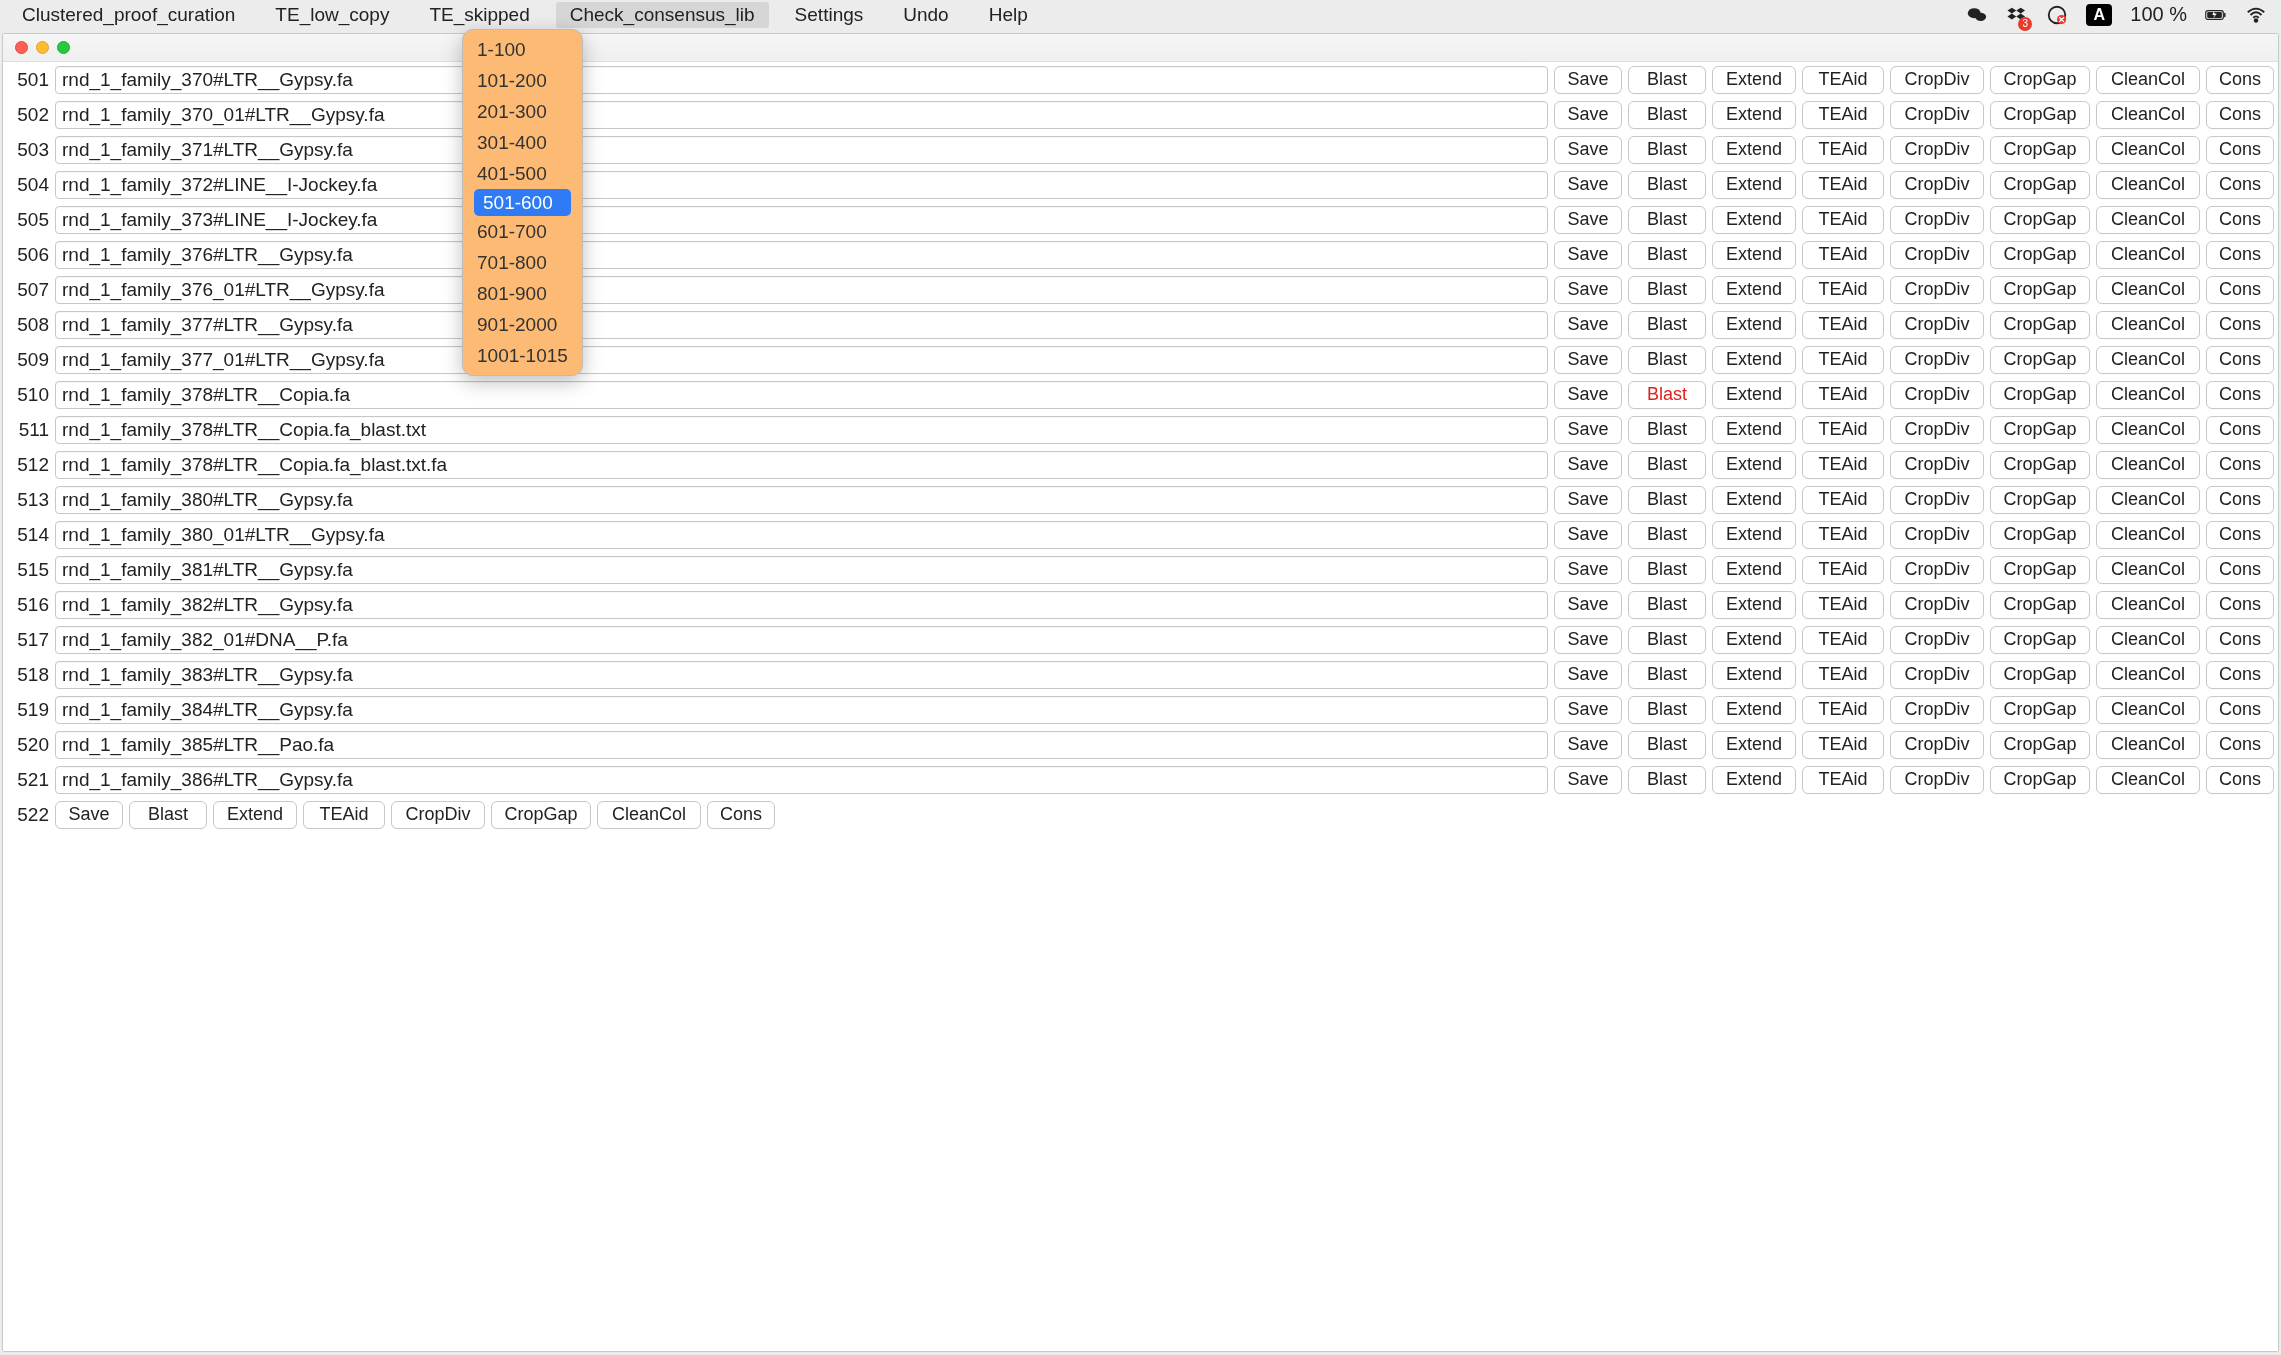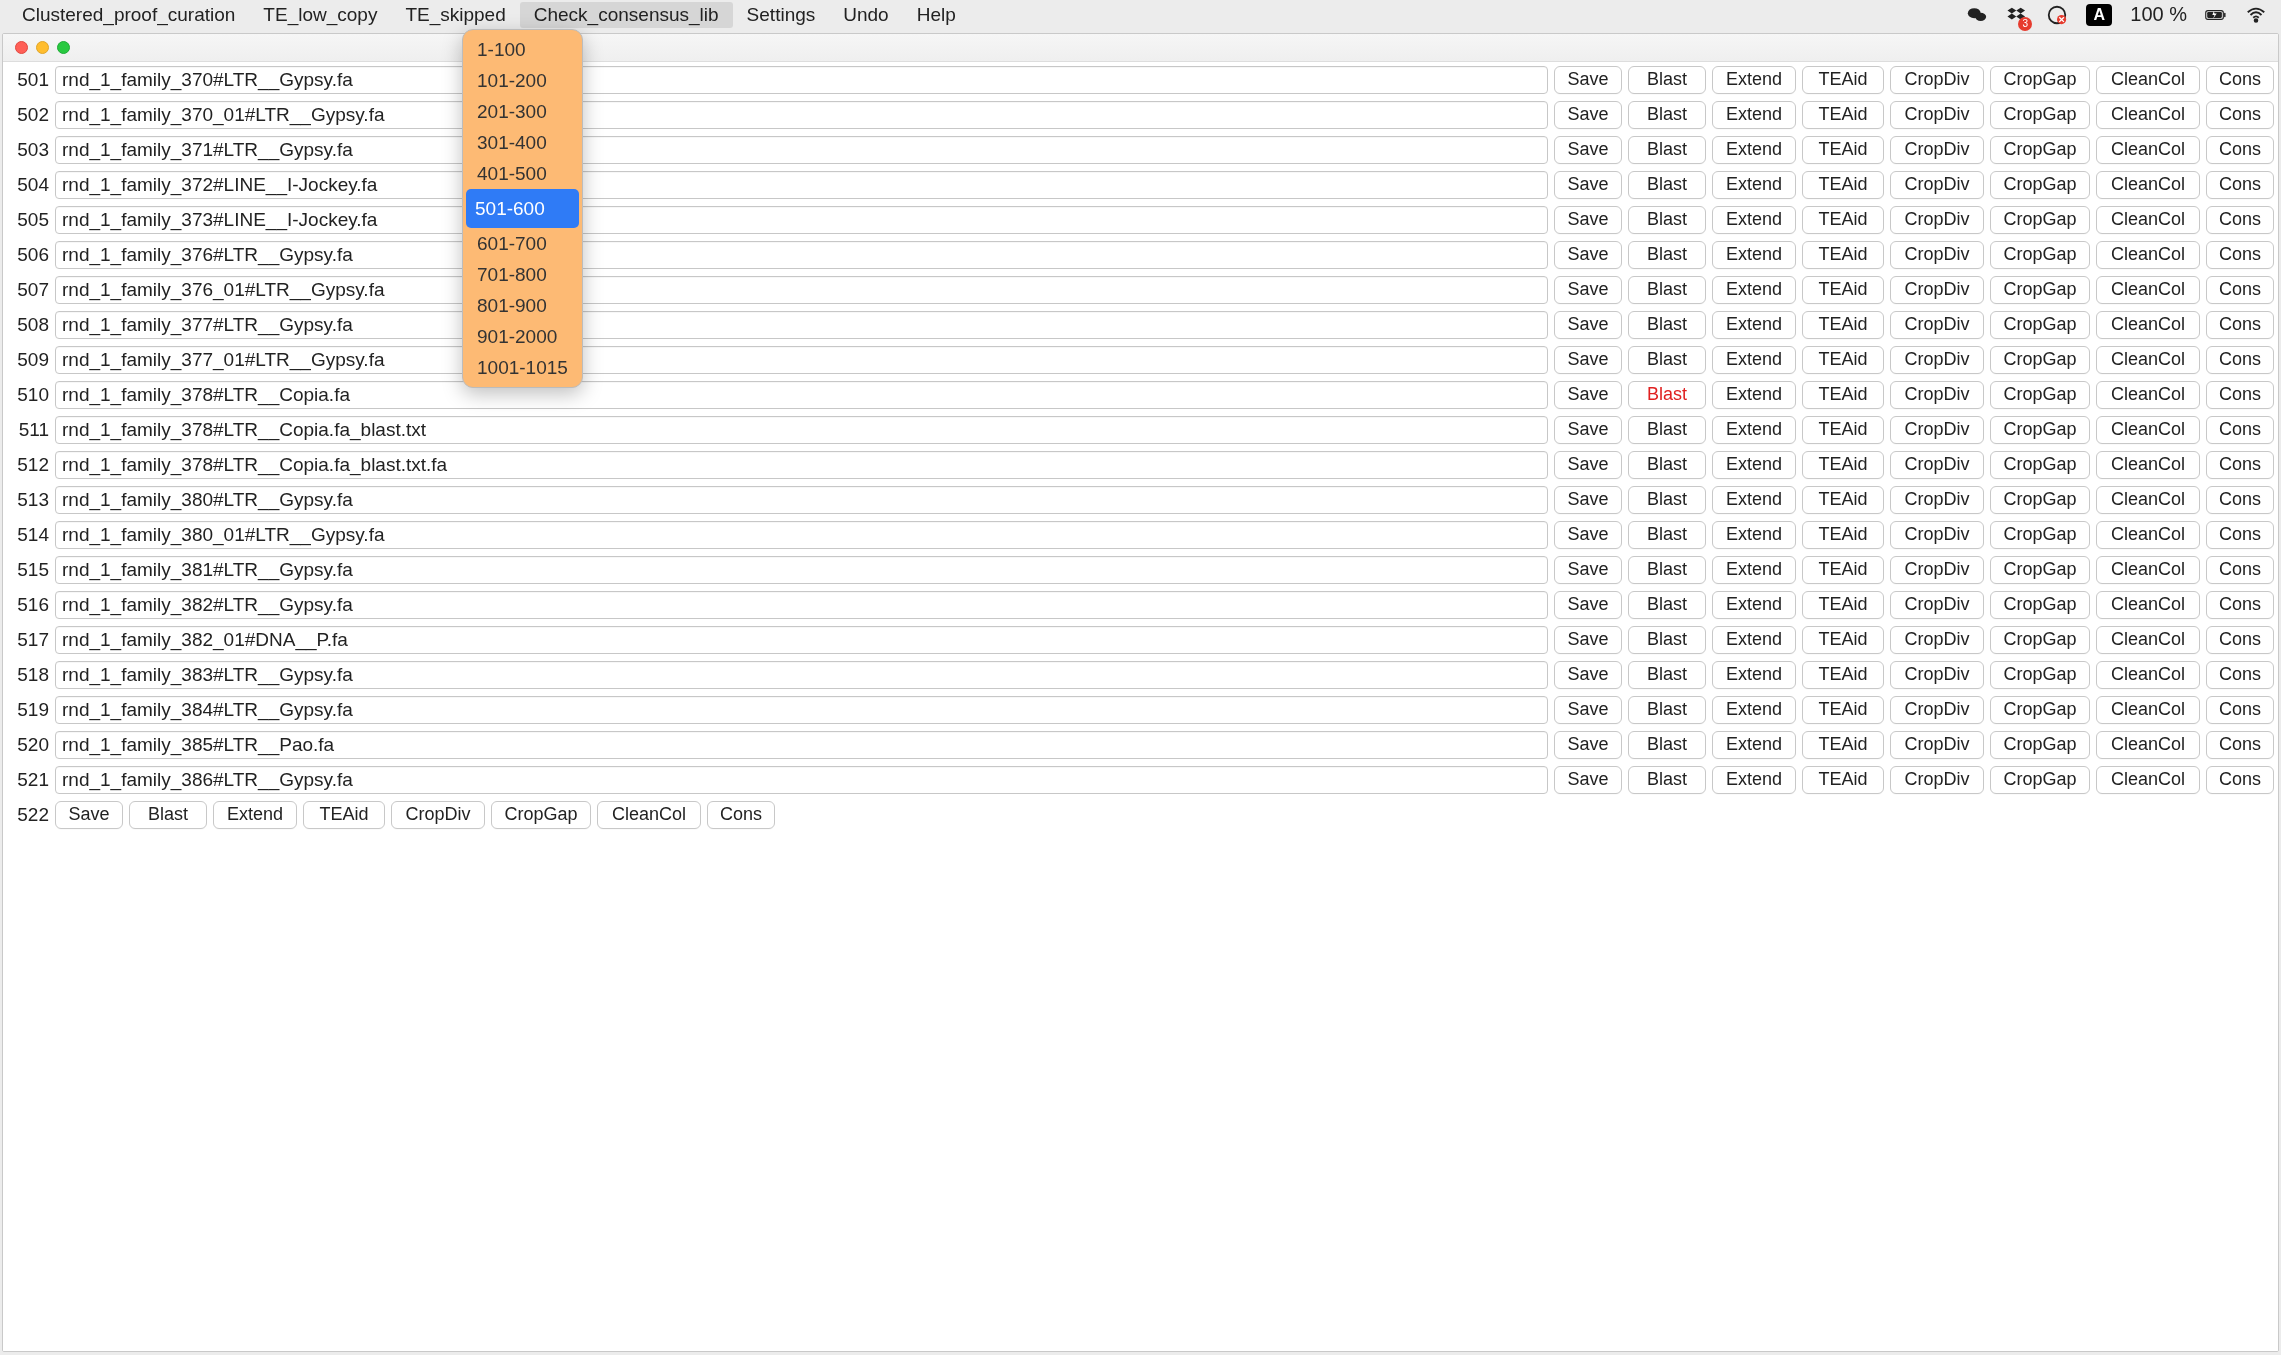--- a/index.html
+++ b/index.html
@@ -12,21 +12,21 @@
     .menubar {
       height: 29px;
       background: #ececec;
       display: flex;
       align-items: center;
       padding: 0 8px;
       font-size: 19px;
       color: #222;
       position: relative;
     }
-    .menubar-left { display: flex; gap: 0; }
+    .menubar-left { display: flex; gap: 12px; }
     .menubar-item {
       padding: 2px 14px;
       cursor: default;
     }
     .menubar-item.active {
       background: #d6d6d6;
       border-radius: 3px;
     }
     .menubar-right {
       margin-left: auto;
@@ -58,22 +58,22 @@
       padding: 2px 14px;
       font-size: 19px;
       color: #333;
       line-height: 27px;
       cursor: default;
     }
     .dropdown-item.selected {
       background: #2f7bf6;
       color: #fff;
       border-radius: 5px;
-      margin: 0 3px;
-      padding: 6px 9px;
+      margin: 0 11px;
+      padding: 0 9px;
     }
     .window {
       margin: 4px 2px 0 2px;
       background: #fff;
       border: 1px solid #c9c9c9;
       border-radius: 2px;
       height: calc(100vh - 36px);
       overflow: hidden;
       display: flex;
       flex-direction: column;

